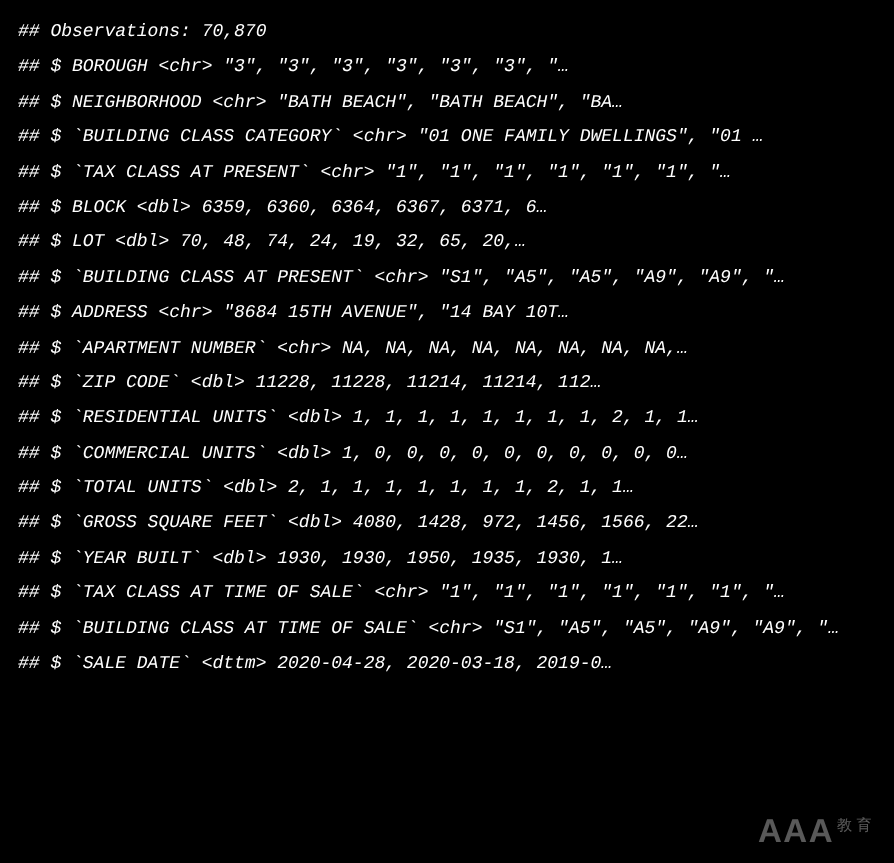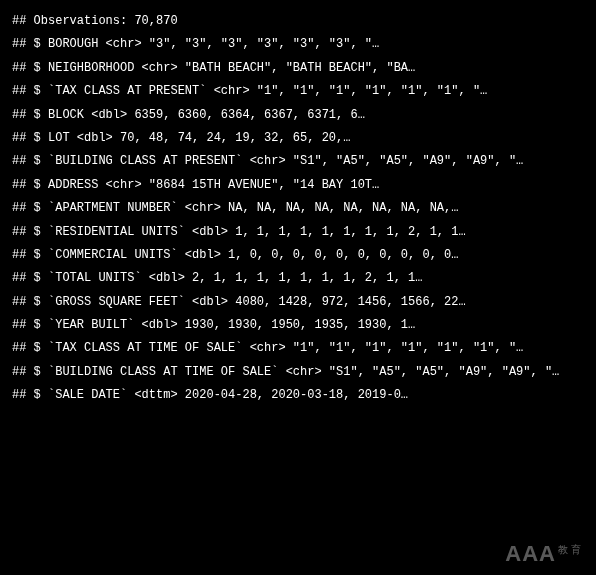--- a/index.html
+++ b/index.html
@@ -9,20 +9,21 @@
       font-family: "Courier New", Courier, monospace;
       font-size: 12px;
       color: #fff;
       width: 596px;
       height: 575px;
       overflow: hidden;
       position: relative;
     }
     .container {
       padding: 10px 12px;
+      font-style: italic;
     }
     .line {
       white-space: pre;
       line-height: 1.95;
     }
     .watermark {
       position: absolute;
       bottom: 8px;
       right: 12px;
       font-family: Arial, sans-serif;
@@ -41,26 +42,28 @@
     }
   </style>
 </head>
 <body>
 
 <div class="container">
   <div class="line">## Observations: 70,870</div>
   <div id="cols">
       <div class="line">## $ BOROUGH &lt;chr&gt; "3", "3", "3", "3", "3", "3", "…</div>
       <div class="line">## $ NEIGHBORHOOD &lt;chr&gt; "BATH BEACH", "BATH BEACH", "BA…</div>
+      <div class="line">## $ `BUILDING CLASS CATEGORY` &lt;chr&gt; "01 ONE FAMILY DWELLINGS", "01 …</div>
       <div class="line">## $ `TAX CLASS AT PRESENT` &lt;chr&gt; "1", "1", "1", "1", "1", "1", "…</div>
       <div class="line">## $ BLOCK &lt;dbl&gt; 6359, 6360, 6364, 6367, 6371, 6…</div>
       <div class="line">## $ LOT &lt;dbl&gt; 70, 48, 74, 24, 19, 32, 65, 20,…</div>
       <div class="line">## $ `BUILDING CLASS AT PRESENT` &lt;chr&gt; "S1", "A5", "A5", "A9", "A9", "…</div>
       <div class="line">## $ ADDRESS &lt;chr&gt; "8684 15TH AVENUE", "14 BAY 10T…</div>
       <div class="line">## $ `APARTMENT NUMBER` &lt;chr&gt; NA, NA, NA, NA, NA, NA, NA, NA,…</div>
+      <div class="line">## $ `ZIP CODE` &lt;dbl&gt; 11228, 11228, 11214, 11214, 112…</div>
       <div class="line">## $ `RESIDENTIAL UNITS` &lt;dbl&gt; 1, 1, 1, 1, 1, 1, 1, 1, 2, 1, 1…</div>
       <div class="line">## $ `COMMERCIAL UNITS` &lt;dbl&gt; 1, 0, 0, 0, 0, 0, 0, 0, 0, 0, 0…</div>
       <div class="line">## $ `TOTAL UNITS` &lt;dbl&gt; 2, 1, 1, 1, 1, 1, 1, 1, 2, 1, 1…</div>
       <div class="line">## $ `GROSS SQUARE FEET` &lt;dbl&gt; 4080, 1428, 972, 1456, 1566, 22…</div>
       <div class="line">## $ `YEAR BUILT` &lt;dbl&gt; 1930, 1930, 1950, 1935, 1930, 1…</div>
       <div class="line">## $ `TAX CLASS AT TIME OF SALE` &lt;chr&gt; "1", "1", "1", "1", "1", "1", "…</div>
       <div class="line">## $ `BUILDING CLASS AT TIME OF SALE` &lt;chr&gt; "S1", "A5", "A5", "A9", "A9", "…</div>
       <div class="line">## $ `SALE DATE` &lt;dttm&gt; 2020-04-28, 2020-03-18, 2019-0…</div>
     </div>
 </div>

